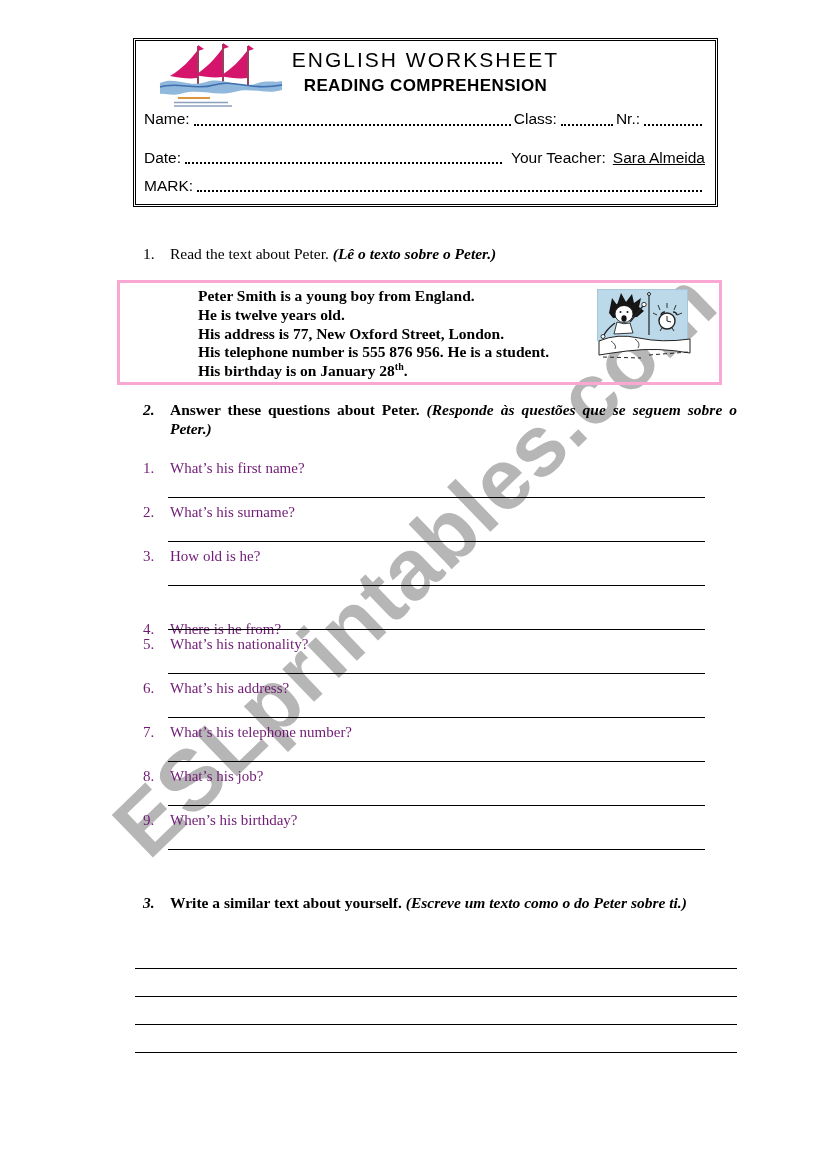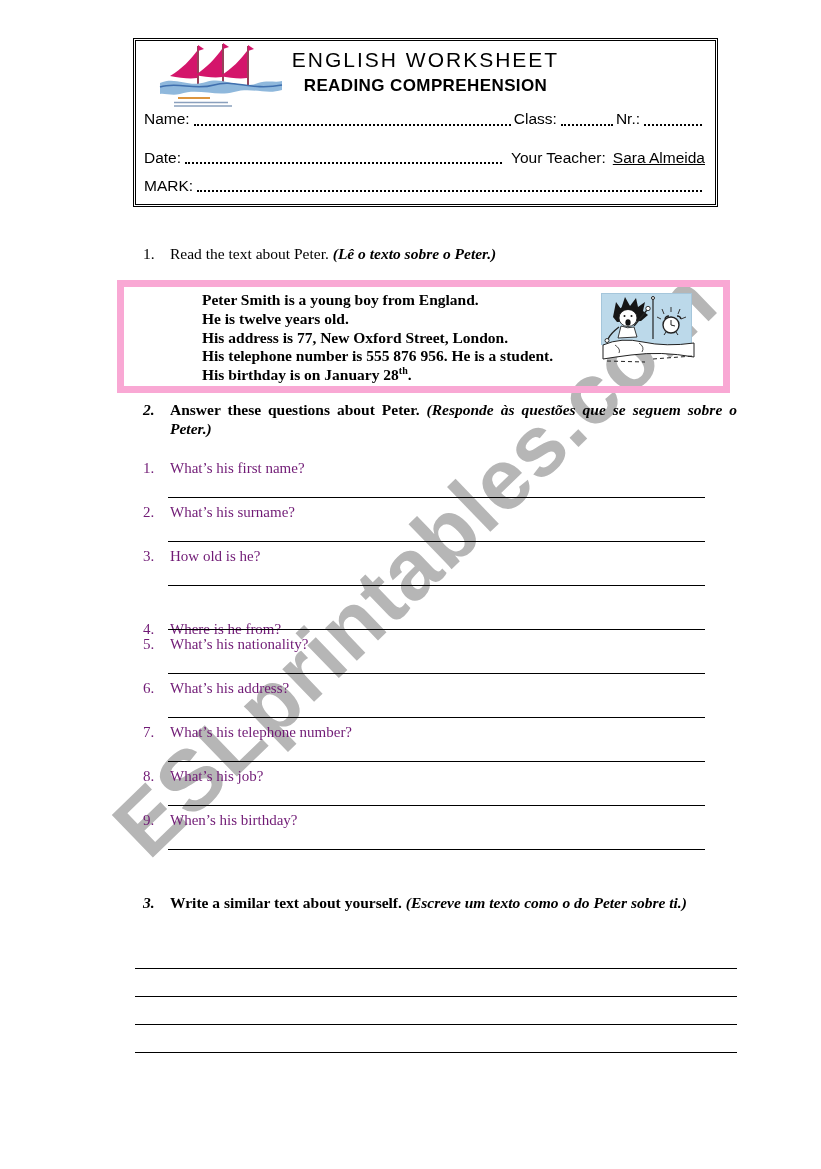--- a/index.html
+++ b/index.html
@@ -55,21 +55,21 @@
   .section .sec-num { display:inline-block; width:27px; text-indent:0; }
   .s1 { left:143px; top:244px; width:575px; }
   .s2 { left:143px; top:400px; width:567px; text-align:justify; }
   .s3 { left:143px; top:893px; width:567px; text-align:justify; }
   .bold { font-weight:bold; }
   .bold-italic { font-weight:bold; font-style:italic; }
 
   
   .peter-box {
     position:absolute; left:117px; top:280px; width:599px; height:99px;
-    border:7px solid #f9a8d4; background:transparent;
+    border:3px solid #f9a8d4; background:transparent;
   }
   .peter-text {
     position:absolute; left:78px; top:4px; font-weight:bold;
     font-size:15.5px; line-height:18.8px;
   }
   .peter-text sup { font-size:10px; line-height:0; }
   .boy { position:absolute; right:26px; top:6px; }
 
   
   .question { position:absolute; left:143px; width:567px; font-size:15px; color:#701a75; }

